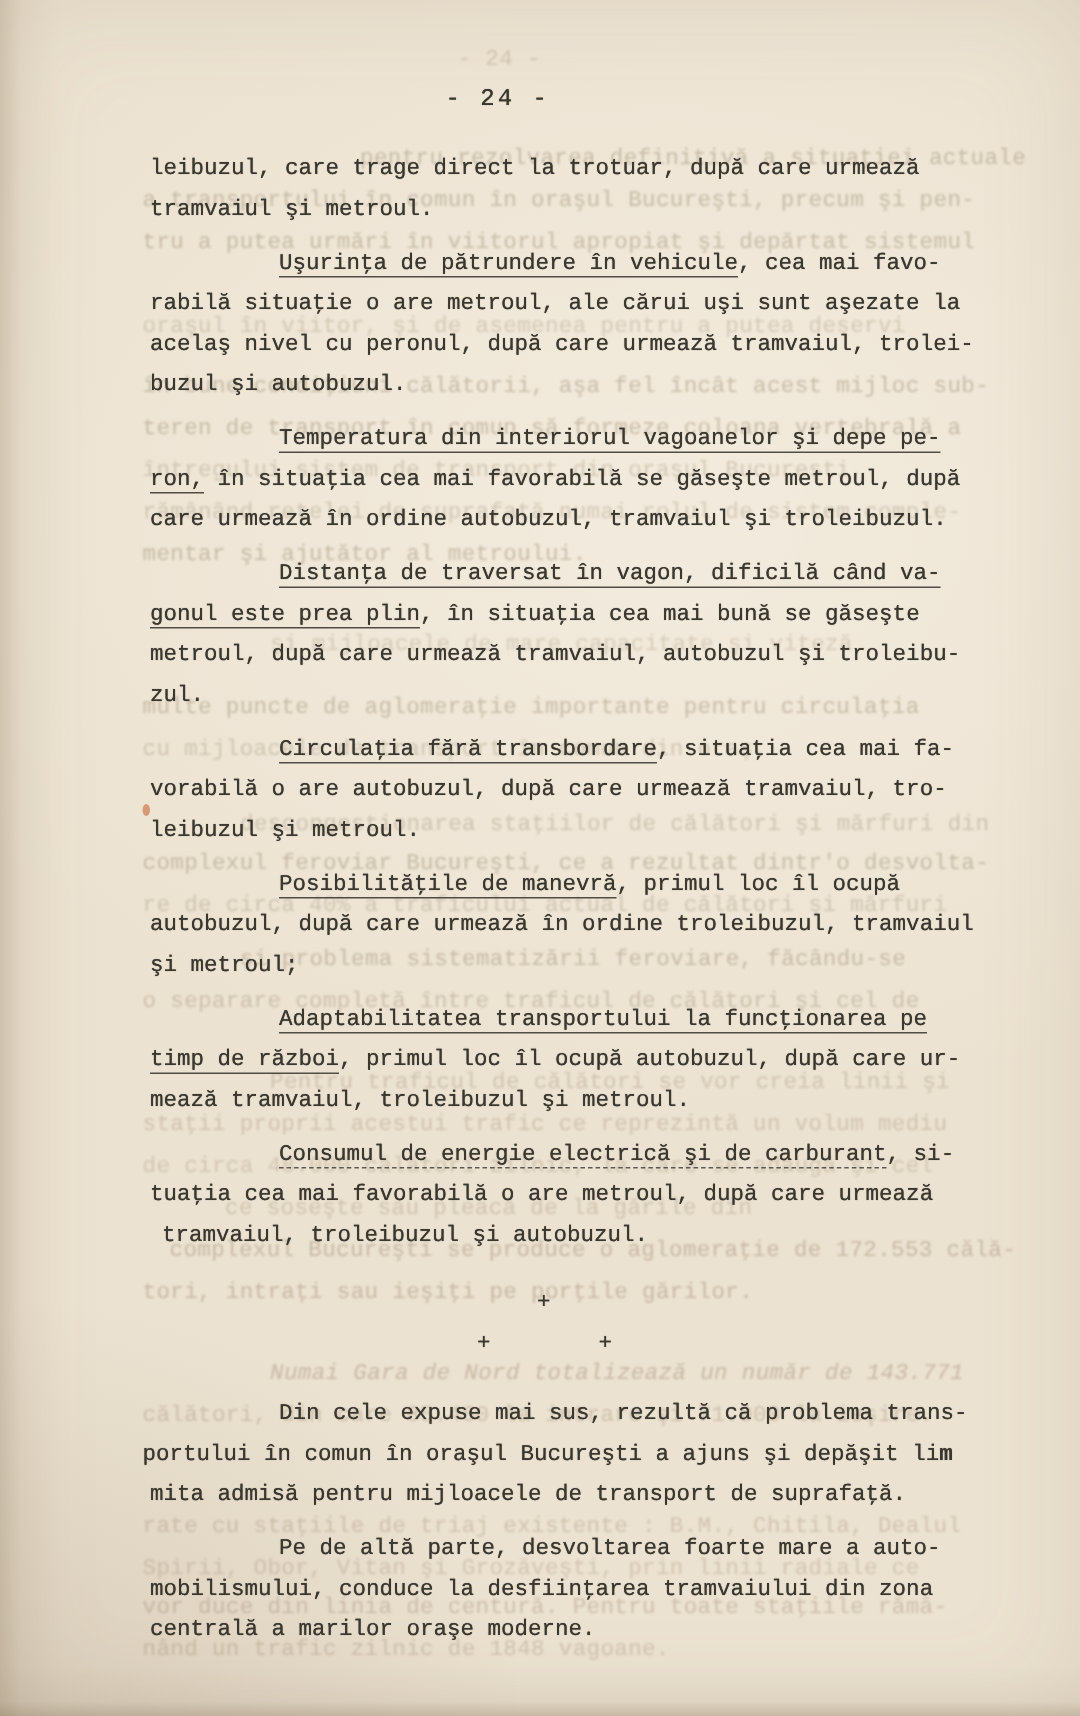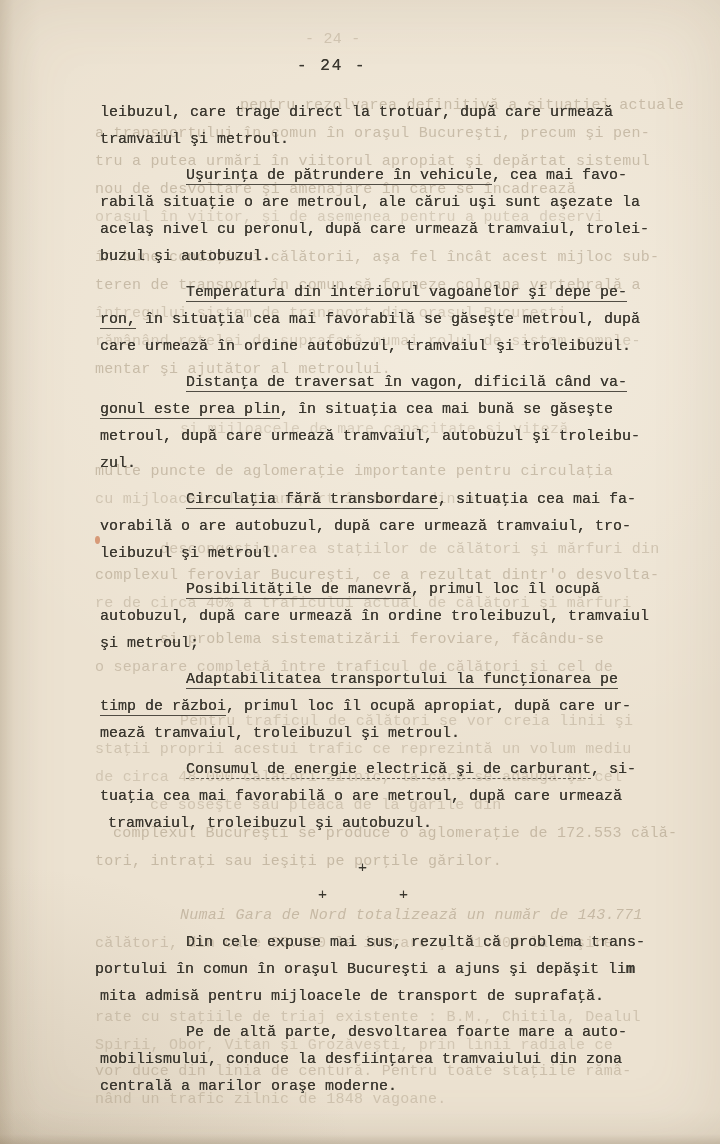--- a/index.html
+++ b/index.html
@@ -62,21 +62,20 @@
 </style>
 </head>
 <body>
 
 <div class="page">
   <div class="ghost-layer">
       <div class="ghost-line" style="left: 305px; top: 30px; opacity: 0.3;">- 24 -</div>
       <div class="ghost-line" style="left: 240px; top: 96px;">pentru rezolvarea definitivă a situaţiei actuale</div>
       <div class="ghost-line" style="left: 95px; top: 124px;">a transportului în comun în oraşul Bucureşti, precum şi pen-</div>
       <div class="ghost-line" style="left: 95px; top: 152px;">tru a putea urmări în viitorul apropiat şi depărtat sistemul</div>
-      <div class="ghost-line" style="left: 95px; top: 180px;">nou de desvoltare şi amenajare în care se încadrează</div>
       <div class="ghost-line" style="left: 95px; top: 208px; opacity: 0.28;">oraşul în viitor, şi de asemenea pentru a putea deservi</div>
       <div class="ghost-line" style="left: 95px; top: 248px;">în bune condiţiuni călătorii, aşa fel încât acest mijloc sub-</div>
       <div class="ghost-line" style="left: 95px; top: 276px;">teren de transport în comun să formeze coloana vertebrală a</div>
       <div class="ghost-line" style="left: 95px; top: 304px; opacity: 0.3;">întregului sistem de transport din oraşul Bucureşti,</div>
       <div class="ghost-line" style="left: 95px; top: 332px; opacity: 0.3;">rămânând reţelei de suprafaţă numai rolul de sistem comple-</div>
       <div class="ghost-line" style="left: 95px; top: 360px;">mentar şi ajutător al metroului.</div>
       <div class="ghost-line" style="left: 180px; top: 420px; opacity: 0.26;">şi mijloacele de mare capacitate şi viteză</div>
       <div class="ghost-line" style="left: 95px; top: 462px;">multe puncte de aglomeraţie importante pentru circulaţia</div>
       <div class="ghost-line" style="left: 95px; top: 490px; opacity: 0.3;">cu mijloacele de transport în comun din oraş.</div>
       <div class="ghost-line" style="left: 160px; top: 540px; opacity: 0.32;">descongestionarea staţiilor de călători şi mărfuri din</div>
@@ -126,21 +125,21 @@
           <div class="line"><span>vorabilă o are autobuzul, după care urmează tramvaiul, tro-</span></div>
           <div class="line"><span>leibuzul şi metroul.</span></div>
         </div>
         <div class="para">
           <div class="line indent"><span class="u">Posibilităţile de manevră</span><span>, primul loc îl ocupă</span></div>
           <div class="line"><span>autobuzul, după care urmează în ordine troleibuzul, tramvaiul</span></div>
           <div class="line"><span>şi metroul;</span></div>
         </div>
         <div class="para">
           <div class="line indent"><span class="u">Adaptabilitatea transportului la funcţionarea pe</span></div>
-          <div class="line"><span class="u">timp de război</span><span>, primul loc îl ocupă apropiat, după care ur-</span></div>
+          <div class="line"><span class="u">timp de război</span><span>, primul loc îl ocupă autobuzul, după care ur-</span></div>
           <div class="line"><span>mează tramvaiul, troleibuzul şi metroul.</span></div>
         </div>
         <div class="para">
           <div class="line indent"><span class="u2">Consumul de energie electrică şi de carburant</span><span>, si-</span></div>
           <div class="line"><span>tuaţia cea mai favorabilă o are metroul, după care urmează</span></div>
           <div class="line" style="margin-left: 8px;"><span>tramvaiul, troleibuzul şi autobuzul.</span></div>
         </div>
         <div class="para sep">
           <div class="line" style="margin-left: 258px;"><span>+</span></div>
           <div class="line" style="margin-left: 218px;"><span>+        +</span></div>

